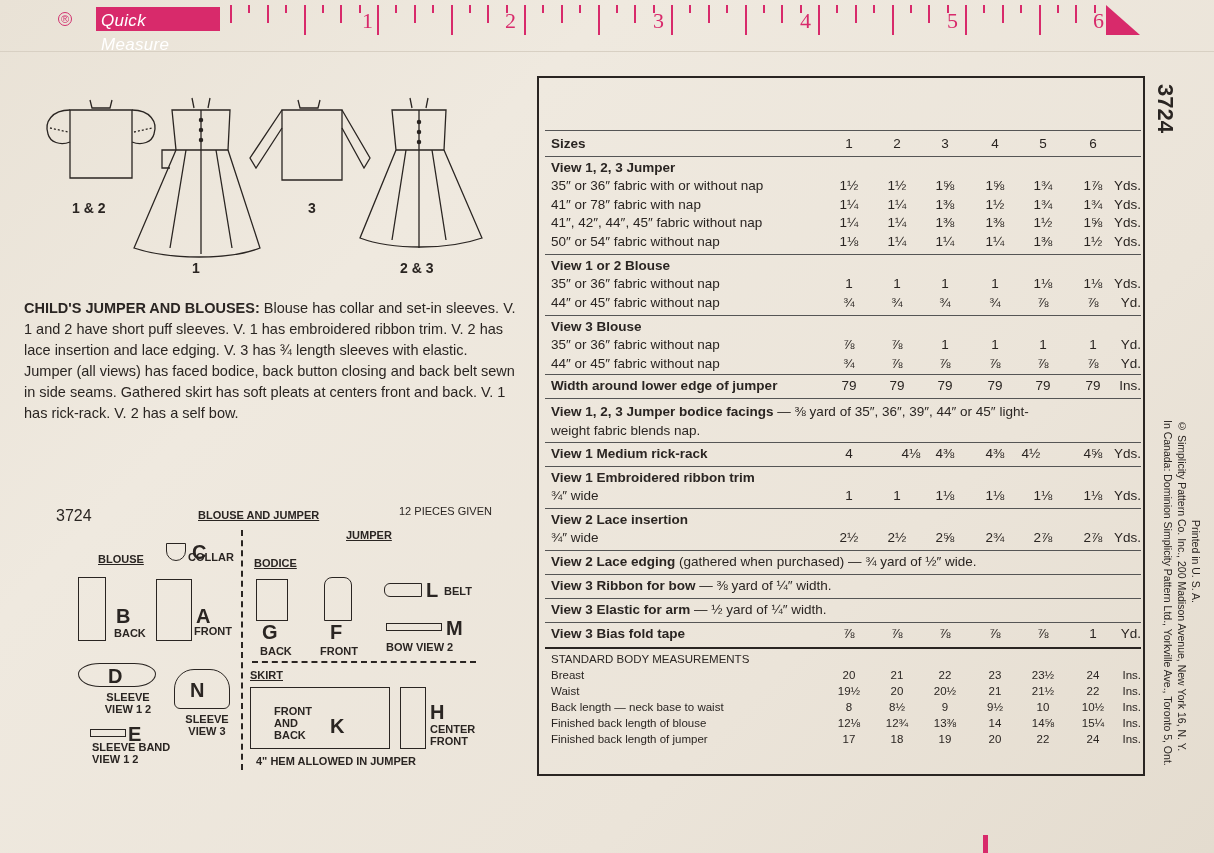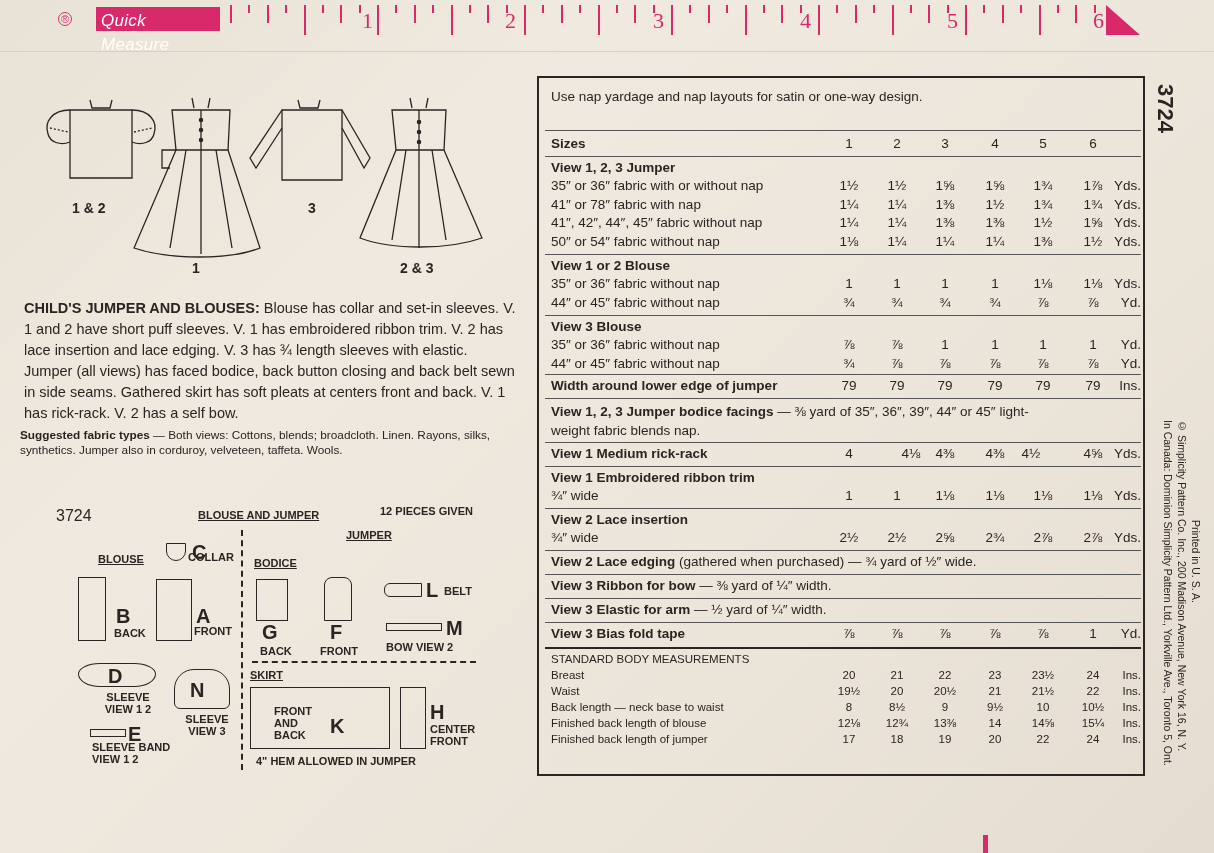--- a/index.html
+++ b/index.html
@@ -140,29 +140,25 @@
     <div class="view-label" style="left:42px;top:112px">1 &amp; 2</div>
     <div class="view-label" style="left:162px;top:172px">1</div>
     <div class="view-label" style="left:278px;top:112px">3</div>
     <div class="view-label" style="left:370px;top:172px">2 &amp; 3</div>
   </div>
 
   <div class="desc">
     <b>CHILD'S JUMPER AND BLOUSES:</b>
     <span>Blouse has collar and set-in sleeves. V. 1 and 2 have short puff sleeves. V. 1 has embroidered ribbon trim. V. 2 has lace insertion and lace edging. V. 3 has ¾ length sleeves with elastic. Jumper (all views) has faced bodice, back button closing and back belt sewn in side seams. Gathered skirt has soft pleats at centers front and back. V. 1 has rick-rack. V. 2 has a self bow.</span>
   </div>
-  <div class="fabric">
-    <b>Suggested fabric types</b>
-    <span>— Both views: Cottons, blends; broadcloth. Linen. Rayons, silks, synthetics. Jumper also in corduroy, velveteen, taffeta. Wools.</span>
-  </div>
 
   <div class="pieces">
     <div class="pc" style="left:26px;top:12px;font-size:16px;font-weight:normal">3724</div>
     <div class="pc ul" style="left:168px;top:14px">BLOUSE AND JUMPER</div>
-    <div class="pc" style="left:350px;top:10px;font-weight:bold">12 PIECES GIVEN</div>
+    <div class="pc" style="left:369px;top:10px;font-weight:normal">12 PIECES GIVEN</div>
     <div class="pc ul" style="left:316px;top:34px">JUMPER</div>
     <div class="pc ul" style="left:68px;top:58px">BLOUSE</div>
     <div class="pc ul" style="left:224px;top:62px">BODICE</div>
     <div style="position:absolute;left:211px;top:35px;width:0;height:240px;border-left:2px dashed #2a2522"></div>
     <div style="position:absolute;left:222px;top:166px;width:224px;height:0;border-top:2px dashed #2a2522"></div>
 
     <div class="shape" style="left:48px;top:82px;width:26px;height:62px"></div>
     <div class="pc big" style="left:86px;top:110px">B</div>
     <div class="pc" style="left:84px;top:132px">BACK</div>
     <div class="shape" style="left:126px;top:84px;width:34px;height:60px"></div>
@@ -198,21 +194,20 @@
     <div class="pc" style="left:244px;top:210px;width:44px;line-height:12px">FRONT AND BACK</div>
     <div class="pc big" style="left:300px;top:220px">K</div>
     <div class="shape" style="left:370px;top:192px;width:24px;height:60px"></div>
     <div class="pc big" style="left:400px;top:206px">H</div>
     <div class="pc" style="left:400px;top:228px;width:50px;line-height:12px">CENTER FRONT</div>
     <div class="pc" style="left:226px;top:260px">4" HEM ALLOWED IN JUMPER</div>
   </div>
 
   <div class="table-box">
     <div class="intro">
-      <div>Use nap yardage and nap layouts for satin or one-way design.</div>
     </div>
     <div class="hr" style="top:52px"></div>
     <div class="row" style="top:58px">
       <span class="lbl b">Sizes</span>
       <span class="cell" style="left:282px">1</span>
       <span class="cell" style="left:330px">2</span>
       <span class="cell" style="left:378px">3</span>
       <span class="cell" style="left:428px">4</span>
       <span class="cell" style="left:476px">5</span>
       <span class="cell" style="left:526px">6</span>

